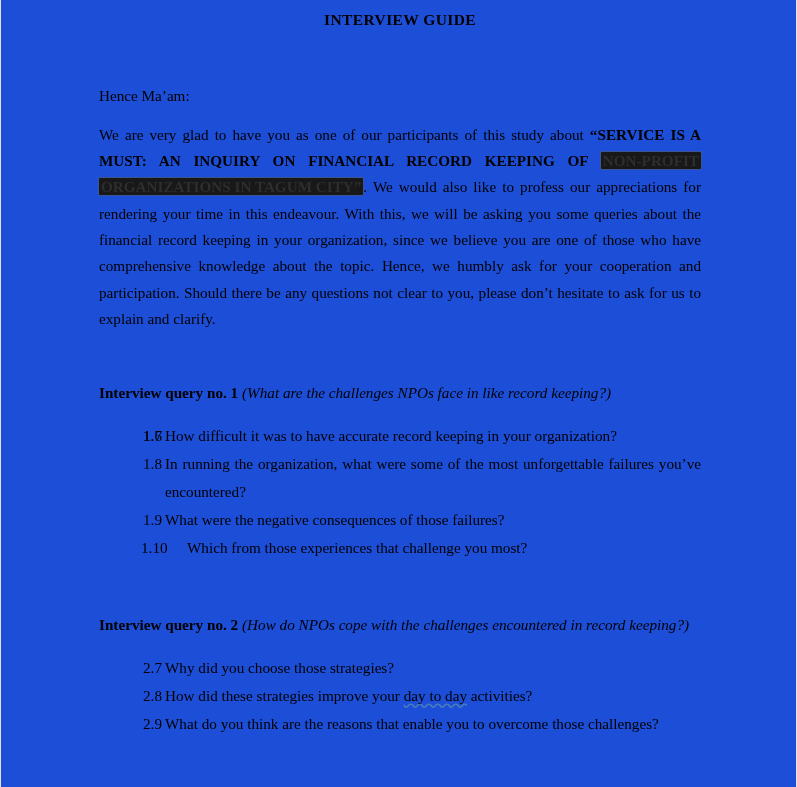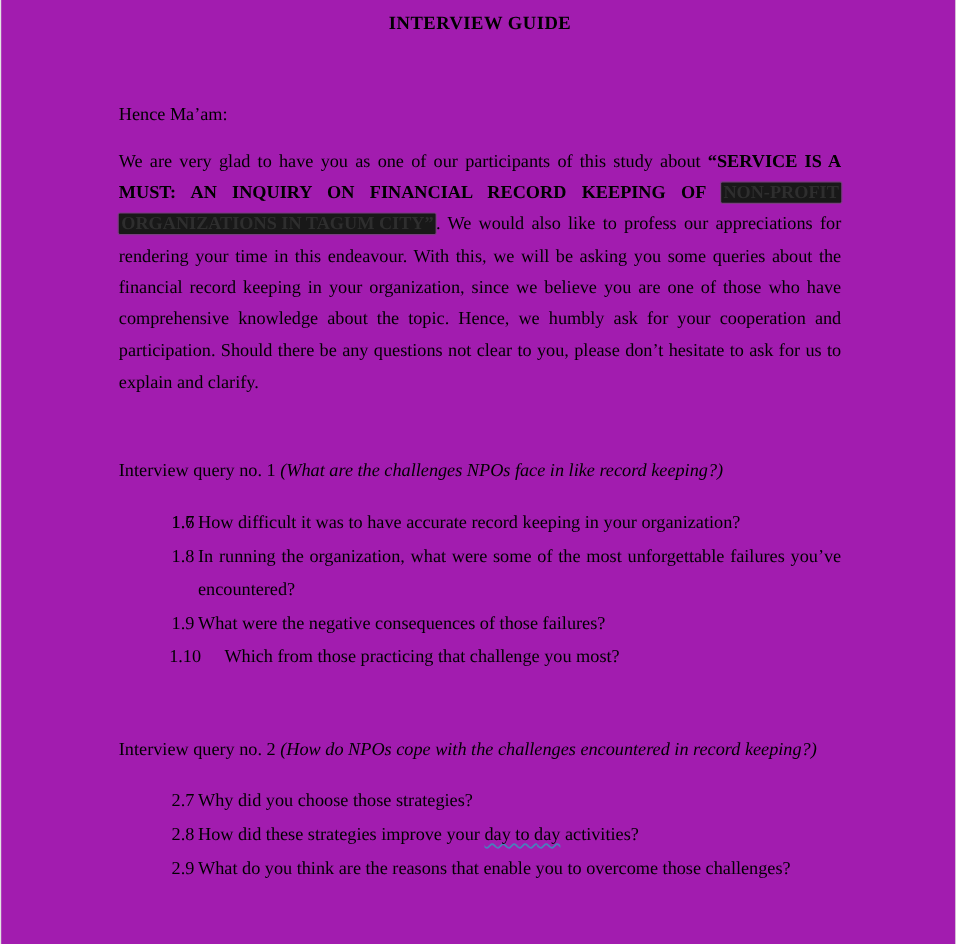--- a/index.html
+++ b/index.html
@@ -8,21 +8,21 @@
     background: #ffffff;
   }
   body {
     font-family: "Liberation Serif", "DejaVu Serif", serif;
     color: #000000;
   }
   .page {
     position: relative;
     width: 797px;
     height: 787px;
-    background: #a21caf;
+    background: #1d4ed8;
     box-sizing: border-box;
     border-left: 1px solid #e3e3e3;
     border-right: 1px solid #e3e3e3;
     overflow: hidden;
   }
   .content {
     position: absolute;
     left: 98px;
     top: 0;
     width: 602px;
@@ -62,21 +62,21 @@
     vertical-align: baseline;
     line-height: 1.12;
   }
   .query-head {
     font-size: 15.2px;
     text-align: justify;
     text-justify: inter-word;
     line-height: 1.73;
   }
   .query-head .qh-label {
-    font-weight: normal;
+    font-weight: bold;
   }
   .query-head .qh-paren {
     font-style: italic;
   }
   #query-1-head { margin-top: 48px; }
   #query-2-head { margin-top: 50px; }
   .qlist {
     list-style: none;
     margin: 0;
     padding: 0;
@@ -143,21 +143,21 @@
       <li class="qitem">
         <span class="qnum">1.8</span>
         <span class="qitem-text">In running the organization, what were some of the most unforgettable failures you’ve encountered?</span>
       </li>
       <li class="qitem">
         <span class="qnum">1.9</span>
         <span class="qitem-text">What were the negative consequences of those failures?</span>
       </li>
       <li class="qitem wide">
         <span class="qnum">1.10</span>
-        <span class="qitem-text">Which from those practicing that challenge you most?</span>
+        <span class="qitem-text">Which from those experiences that challenge you most?</span>
       </li>
     </ul>
 
     <p class="query-head" id="query-2-head">
       <span class="qh-label">Interview query no. 2</span>
       <span class="qh-paren">(How do NPOs cope with the challenges encountered in record keeping?)</span>
     </p>
 
     <ul class="qlist" id="query-2-list">
       <li class="qitem">

